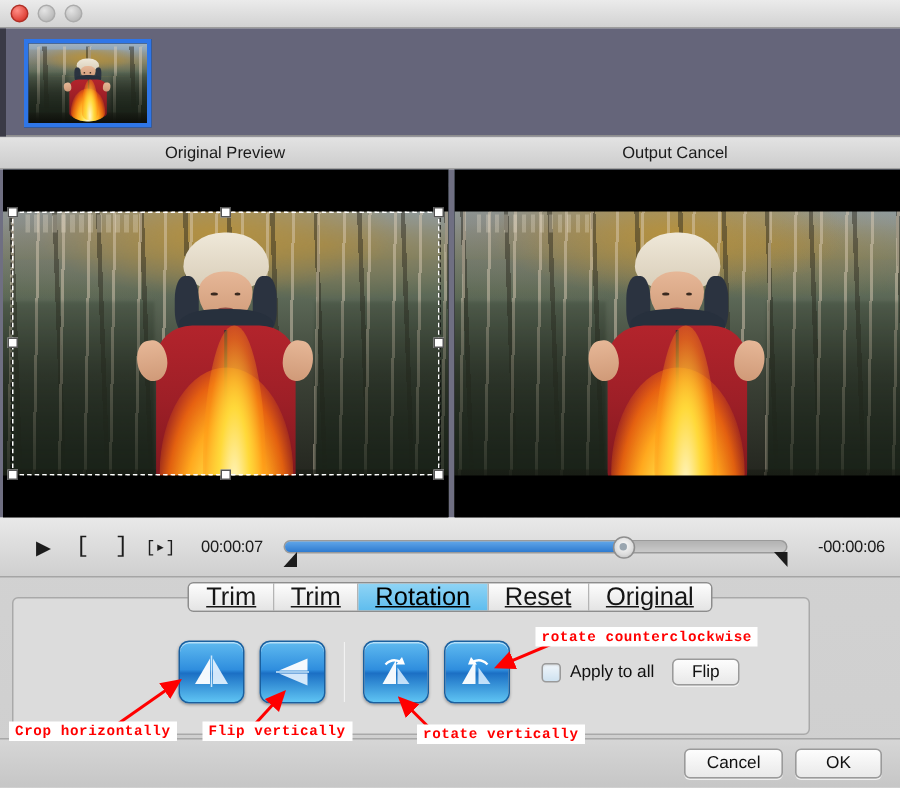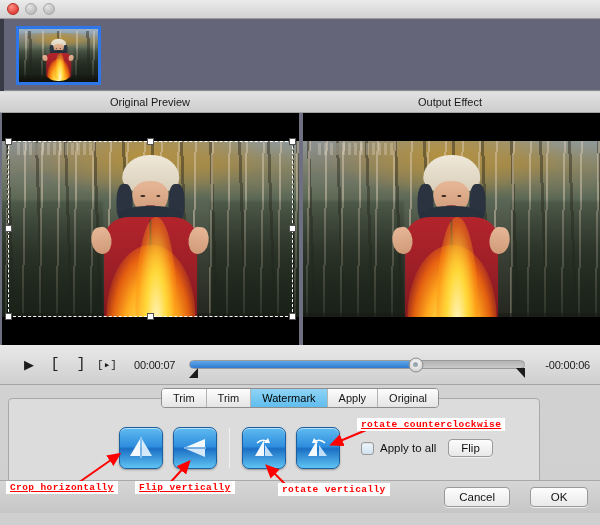--- a/index.html
+++ b/index.html
@@ -300,25 +300,26 @@
   .tabgroup {
     display: flex;
     height: 20px;
     border: 1px solid #8d8d8d;
     border-radius: 4px;
     overflow: hidden;
     background: linear-gradient(#fcfcfc,#e2e2e2);
   }
   .tab {
     padding: 0 11px;
-    font-size: 11px; line-height: 18px;
+    font-size: 17px; line-height: 18px;
     color: #161616;
     border-right: 1px solid #b4b4b4;
     background: linear-gradient(#fdfdfd,#e4e4e4);
     cursor: default;
+    text-decoration: underline;
   }
   .tab:last-child { border-right: none; }
   .tab.active {
     background: linear-gradient(#8fd4f5,#5fbdee);
     color: #000;
   }
 
   
   .panel {
     position: absolute; left: 8px; top: 398px;
@@ -370,27 +371,26 @@
     padding: 2px 12px;
     border: 1px solid #9a9a9a;
     border-radius: 4px;
     background: linear-gradient(#fdfdfd,#e8e8e8);
     box-shadow: 0 1px 0 rgba(255,255,255,.6);
     cursor: default;
   }
 
   
   .footer {
-    position: absolute; left: 0; bottom: 12px;
+    position: absolute; left: 0; bottom: 0;
     width: 600px; height: 33px;
     background: linear-gradient(#d6d6d6,#c6c6c6);
     border-top: 1px solid #a8a8a8;
     display: flex; align-items: center; justify-content: flex-end;
     padding-right: 12px;
-    gap: 12px;
   }
   .fbtn {
     font-size: 11.5px; color: #111;
     min-width: 58px; text-align: center;
     padding: 3px 14px;
     margin-left: 8px;
     border: 1px solid #9a9a9a;
     border-radius: 4px;
     background: linear-gradient(#fdfdfd,#e9e9e9);
     box-shadow: 0 1px 0 rgba(255,255,255,.7);
@@ -402,21 +402,21 @@
     position: absolute; z-index: 30;
     background: #ffffff;
     color: #ff0000;
     font-family: "Liberation Mono", monospace;
     font-size: 9.5px;
     font-weight: bold;
     letter-spacing: .4px;
     white-space: nowrap;
     padding: 1px 4px;
   }
-  .anno.u { text-decoration: underline; }
+  .anno.u { }
   .arrow { position: absolute; z-index: 29; overflow: visible; }
 </style>
 </head>
 <body>
 
 <div class="window">
 
   <div class="titlebar">
     <div class="light close"></div>
     <div class="light min"></div>
@@ -449,21 +449,21 @@
           <div class="hand r"></div>
         </div>
         <div class="fire"></div>
         <div class="fire2"></div>
       </div>
     </div>
   </div>
 
   <div class="preview-headers">
     <div>Original Preview</div>
-    <div>Output Effect</div>
+    <div>Output Cancel</div>
   </div>
 
   <div class="previews">
 
     <div class="pane left">
       <div class="scene">
         <div class="sky"></div>
         <div class="canopy"></div>
         <div class="trees"></div>
         <div class="conifer l"></div>
@@ -604,22 +604,22 @@
       <div class="cbox"></div>
       <div class="cbox-label">Apply to all</div>
       <div class="reset">Flip</div>
     </div>
   </div>
 
   <div class="tabs">
     <div class="tabgroup">
       <div class="tab">Trim</div>
       <div class="tab">Trim</div>
-      <div class="tab active">Watermark</div>
-      <div class="tab">Apply</div>
+      <div class="tab active">Rotation</div>
+      <div class="tab">Reset</div>
       <div class="tab">Original</div>
     </div>
   </div>
 
   <div class="footer">
     <div class="fbtn">Cancel</div>
     <div class="fbtn">OK</div>
   </div>
 
   <svg class="arrow" style="left:0;top:405px;width:600px;height:120px">

